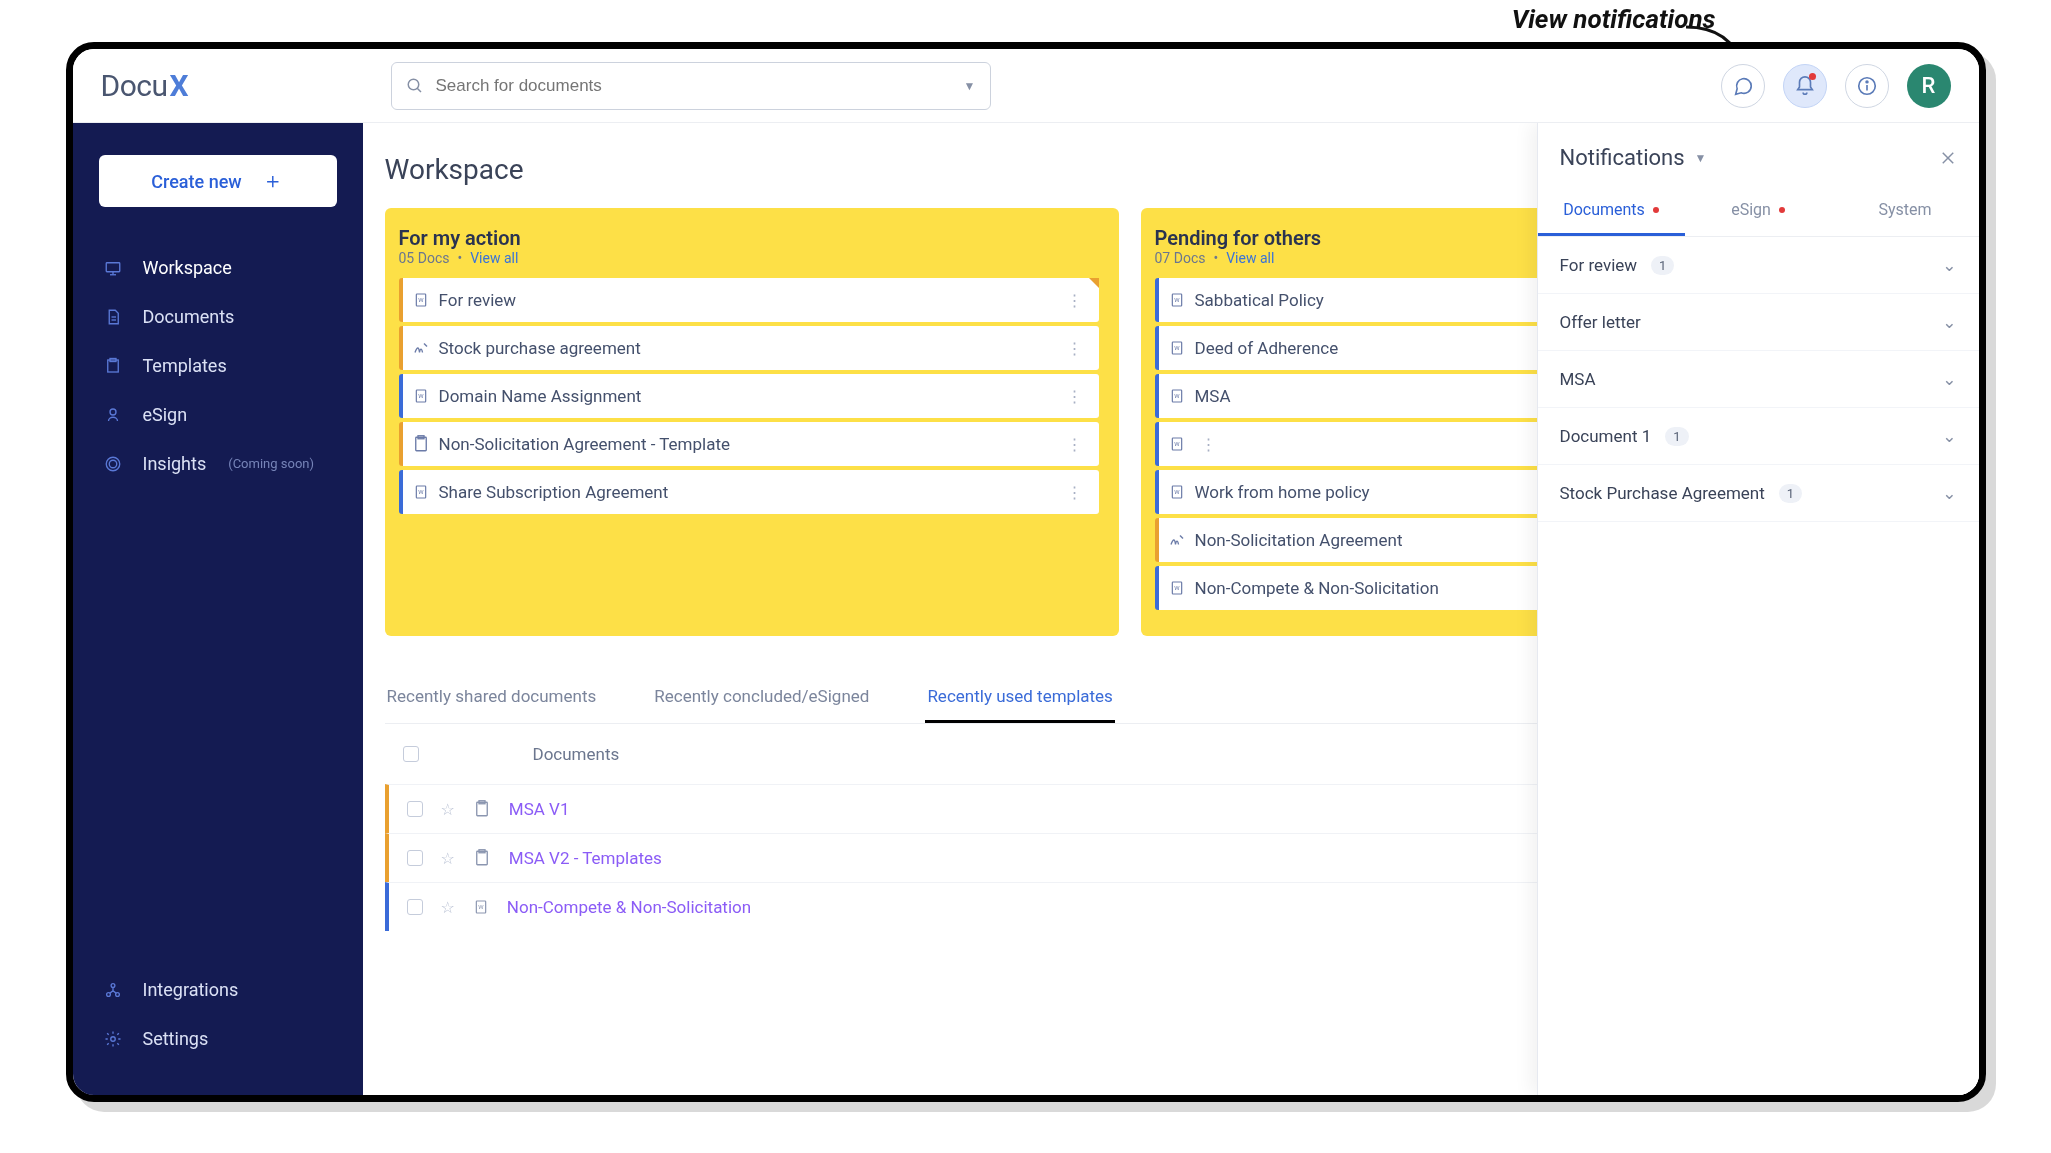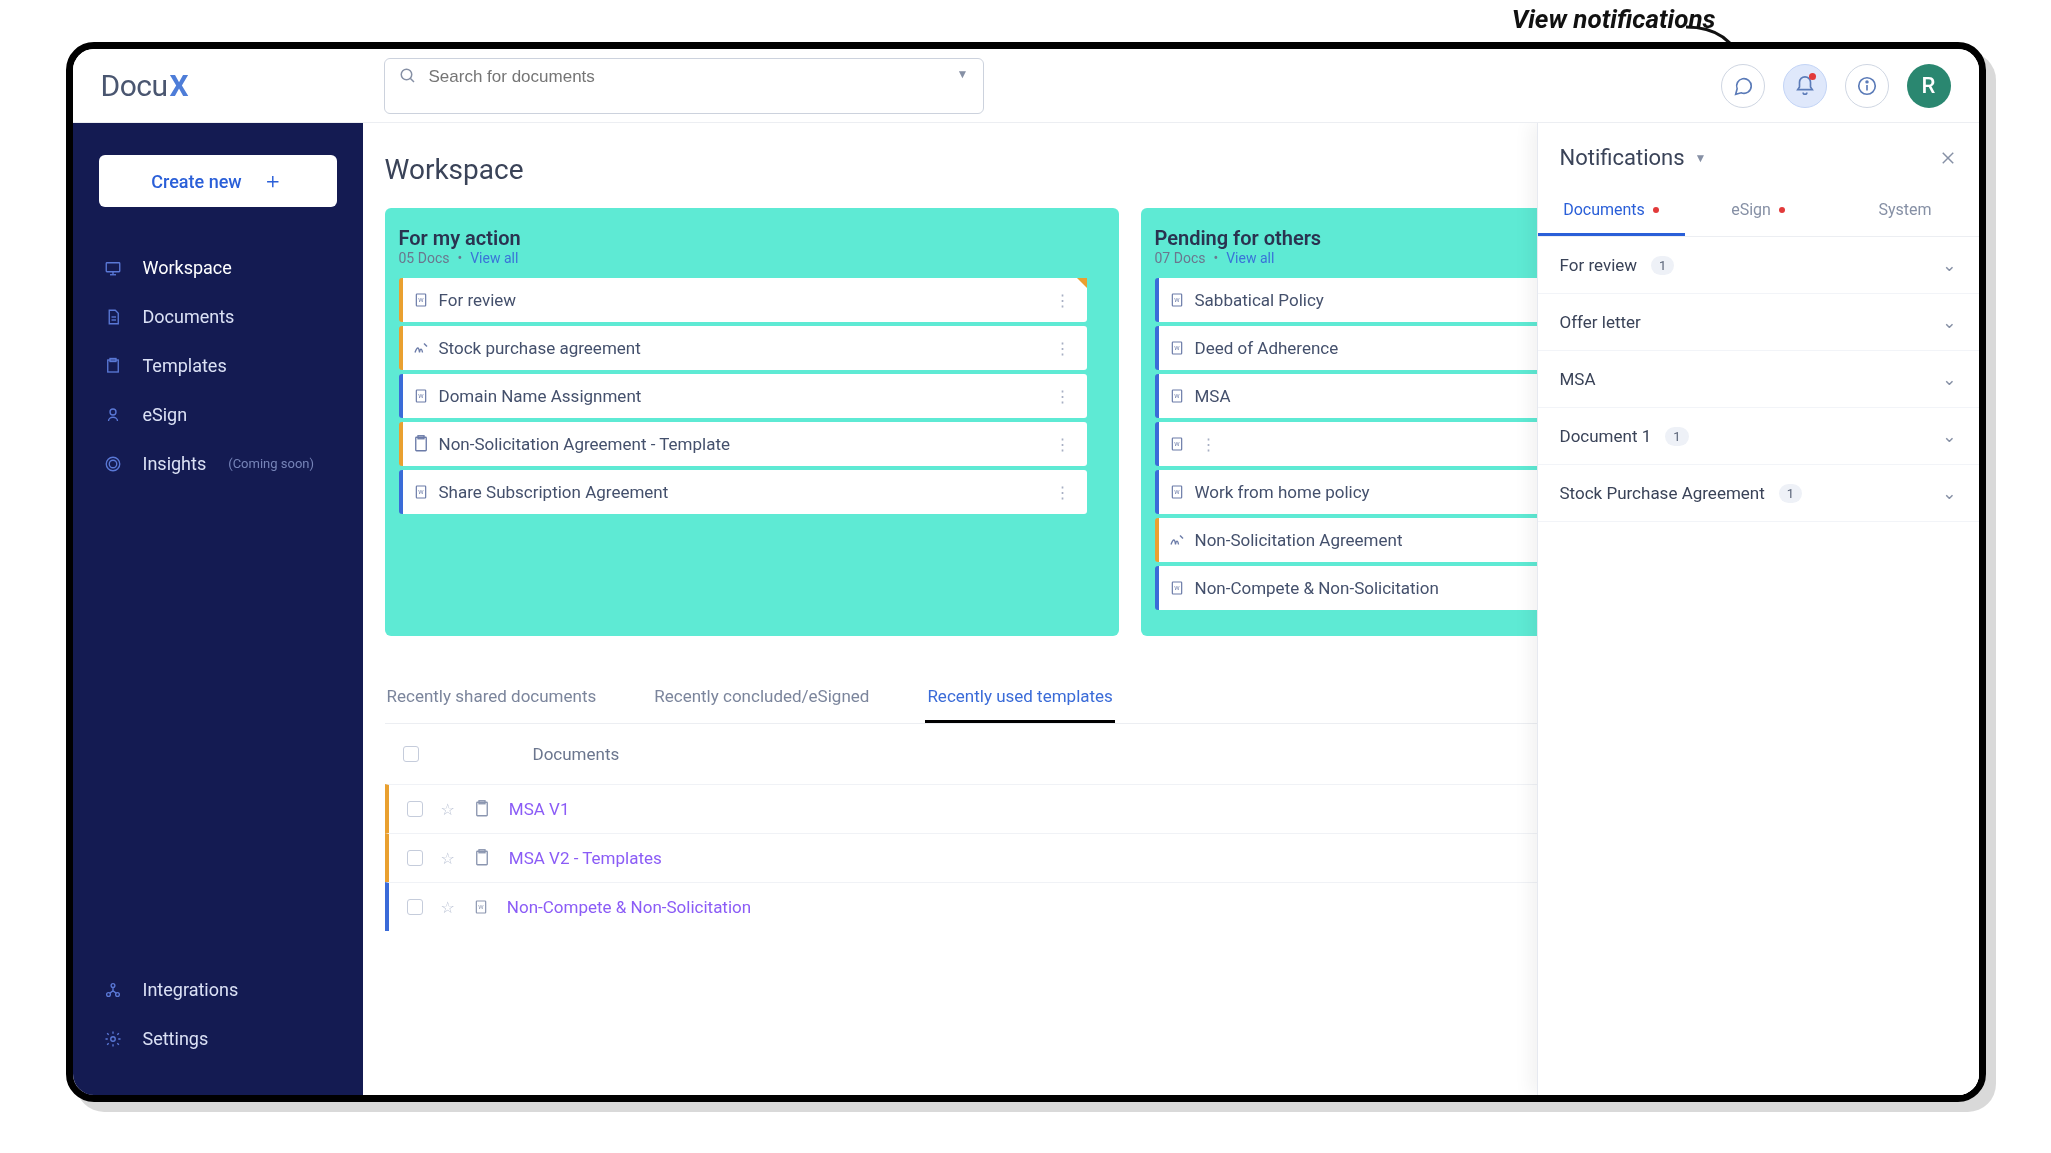--- a/index.html
+++ b/index.html
@@ -39,41 +39,41 @@
   height: 60px;
 }
 
 .header {
   height: 74px;
   display: flex;
   align-items: center;
   padding: 0 28px;
   border-bottom: 1px solid #eceef2;
   background: #fff;
-  gap: 23px;
+  gap: 30px;
 }
 .logo {
   font-size: 30px;
   font-weight: 400;
   color: #4a5670;
   letter-spacing: -0.5px;
   display: flex;
   align-items: center;
   gap: 2px;
   min-width: 260px;
 }
 .logo .x { color:#4e7dd8; font-weight:700; }
 .search {
   flex: 0 0 600px;
-  height: 56px;
+  height: 48px;
   border: 1px solid #ccd2dd;
   border-radius: 6px;
   display: flex;
-  align-items: flex-start;
-  padding: 8px 14px;
+  align-items: center;
+  padding: 0 14px;
   color: #8690a5;
 }
 .search input {
   border: none;
   outline: none;
   flex: 1;
   font-size: 17px;
   color: #5a6478;
   background: transparent;
 }
@@ -111,21 +111,21 @@
 .navitem.active { color:#fff; }
 .navitem .nico { width:24px; color:#5a78d6; display:flex; justify-content:center;}
 .navitem .soon { font-size:13px; color:#7684b8; margin-left:4px;}
 .navspacer { flex:1; }
 
 .main { flex:1; background:#fff; overflow:auto; position:relative; }
 .main-inner { padding: 30px 22px 30px 22px; }
 .mtitle { font-size:28px; color:#3a4358; margin-bottom:22px; font-weight:400;}
 .cards { display:flex; gap:22px; }
 .card {
-  flex:1; background:#5eead4; border-radius:6px; padding:18px 32px 22px 14px;
+  flex:1; background:#fde047; border-radius:6px; padding:18px 20px 22px 14px;
 }
 .card-head { display:flex; align-items:baseline; gap:14px; margin-bottom:12px;}
 .card-title { font-size:20px; font-weight:600; color:#2a3350;}
 .card-sub { font-size:14px; color:#6b768e; display:flex; gap:8px; align-items:center;}
 .card-sub a { color:#3a73d8; }
 .rowitem {
   background:#fff; border-radius:3px; height:44px; margin-bottom:4px;
   display:flex; align-items:center; padding:0 10px 0 0; position:relative;
   border-left:4px solid transparent;
 }

